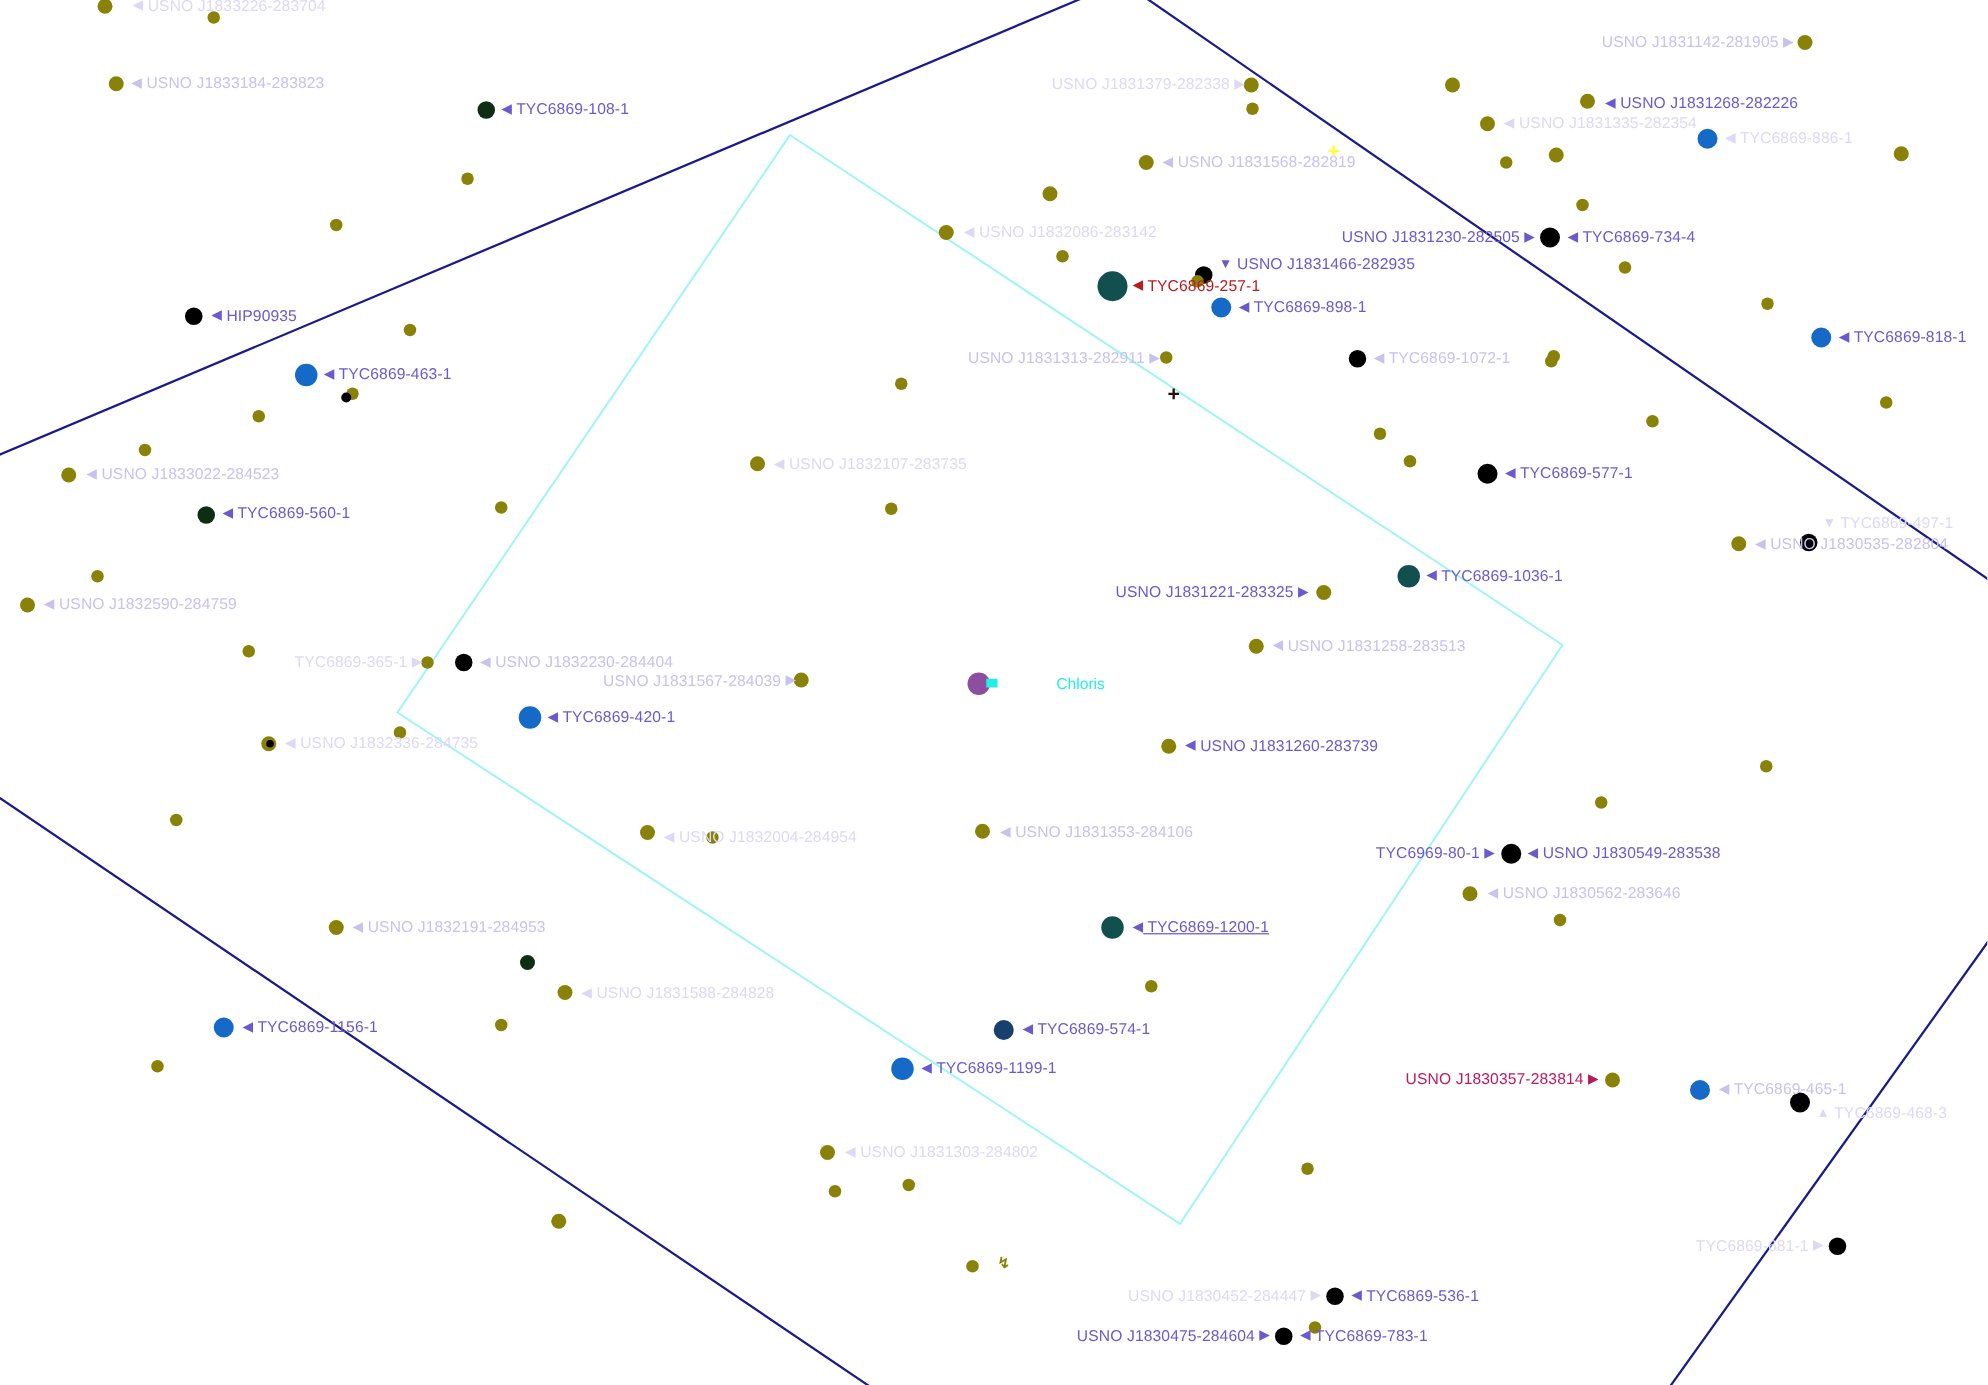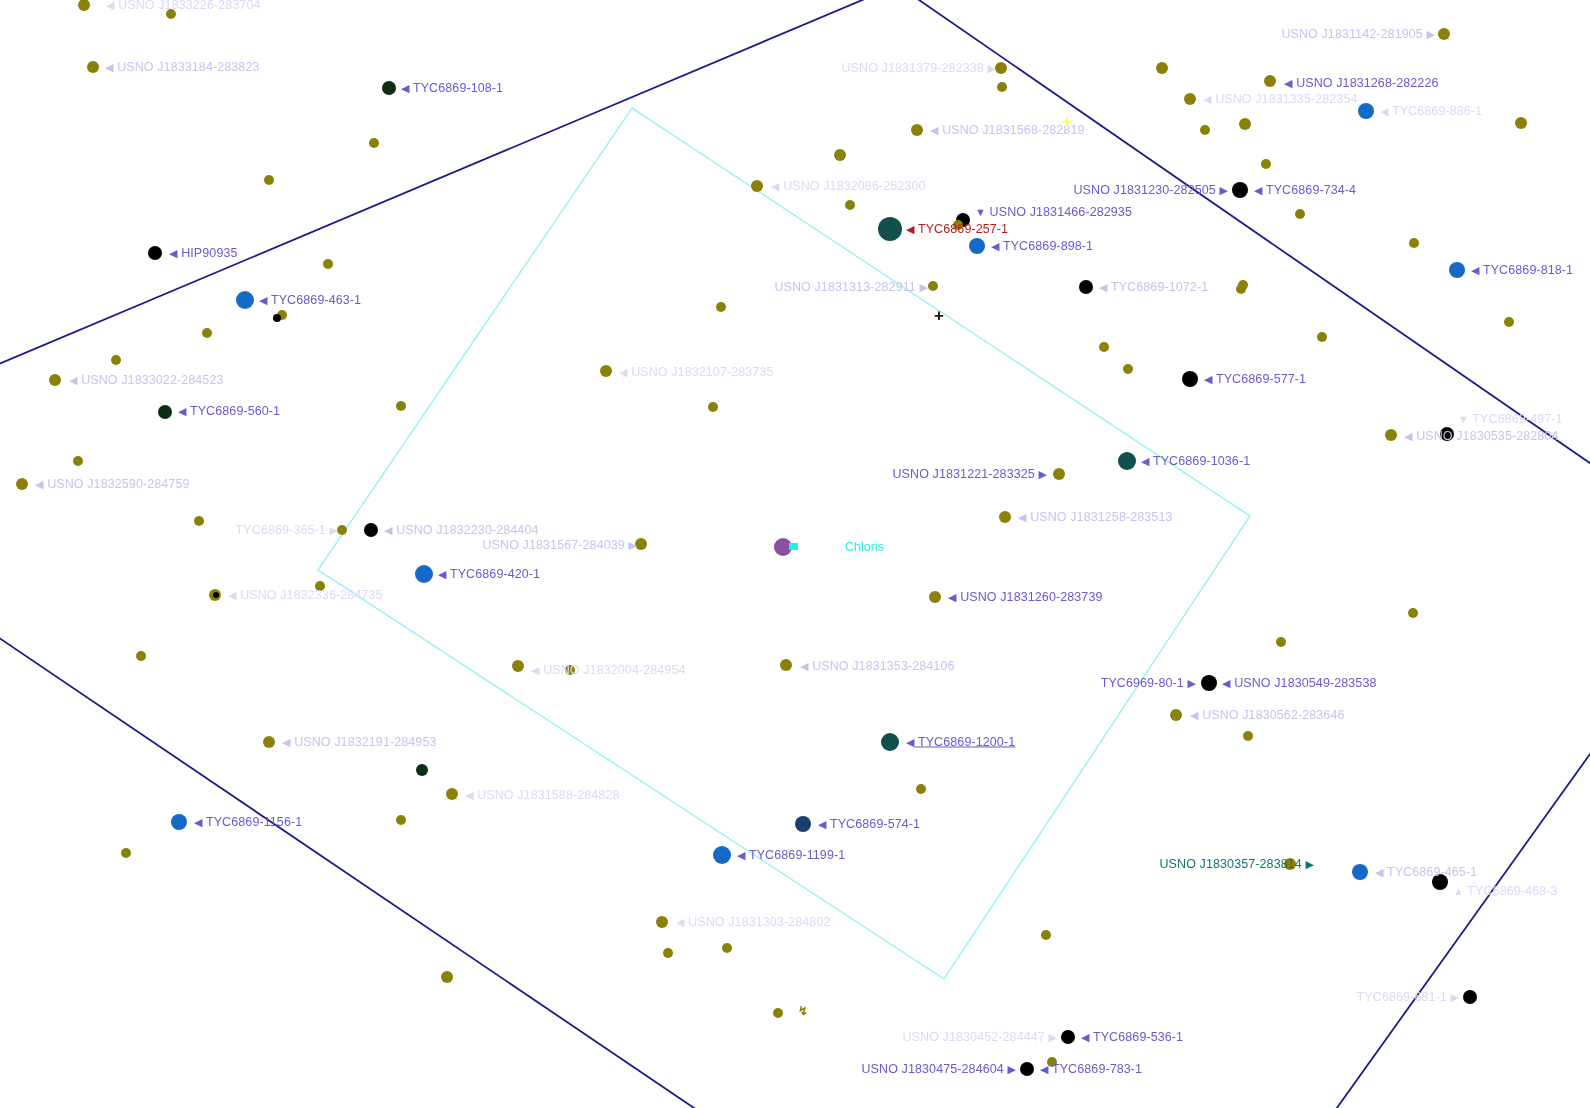--- a/index.html
+++ b/index.html
@@ -173,21 +173,21 @@
       <div class="lbl right" style="left: 384px; top: 530px; color: rgb(200, 194, 238);"><span class="arrow">◀</span> <span>USNO J1832230-284404</span></div>
       <div class="lbl left" style="left: 637px; top: 545px; color: rgb(200, 194, 238);"><span>USNO J1831567-284039</span> <span class="arrow">▶</span></div>
       <div class="lbl right" style="left: 438px; top: 574px; color: rgb(106, 90, 205);"><span class="arrow">◀</span> <span>TYC6869-420-1</span></div>
       <div class="lbl right" style="left: 228px; top: 595px; color: rgb(221, 217, 244);"><span class="arrow">◀</span> <span>USNO J1832336-284735</span></div>
       <div class="lbl right" style="left: 531px; top: 670px; color: rgb(221, 217, 244);"><span class="arrow">◀</span> <span>USNO J1832004-284954</span></div>
       <div class="lbl right" style="left: 282px; top: 742px; color: rgb(200, 194, 238);"><span class="arrow">◀</span> <span>USNO J1832191-284953</span></div>
       <div class="lbl right" style="left: 465px; top: 795px; color: rgb(221, 217, 244);"><span class="arrow">◀</span> <span>USNO J1831588-284828</span></div>
       <div class="lbl right" style="left: 194px; top: 822px; color: rgb(106, 90, 205);"><span class="arrow">◀</span> <span>TYC6869-1156-1</span></div>
       <div class="lbl right" style="left: 676px; top: 922px; color: rgb(221, 217, 244);"><span class="arrow">◀</span> <span>USNO J1831303-284802</span></div>
       <div class="lbl right" style="left: 619px; top: 372px; color: rgb(221, 217, 244);"><span class="arrow">◀</span> <span>USNO J1832107-283735</span></div>
-      <div class="lbl right" style="left: 771px; top: 186px; color: rgb(221, 217, 244);"><span class="arrow">◀</span> <span>USNO J1832086-252300</span></div>
+      <div class="lbl right" style="left: 771px; top: 186px; color: rgb(221, 217, 244);"><span class="arrow">◀</span> <span>USNO J1832086-283142</span></div>
       <div class="lbl right" style="left: 930px; top: 130px; color: rgb(200, 194, 238);"><span class="arrow">◀</span> <span>USNO J1831568-282819</span></div>
       <div class="lbl left" style="left: 996px; top: 68px; color: rgb(221, 217, 244);"><span>USNO J1831379-282338</span> <span class="arrow">▶</span></div>
       <div class="lbl right" style="left: 975px; top: 212px; color: rgb(106, 90, 205);"><span class="arrow">▼</span> <span>USNO J1831466-282935</span></div>
       <div class="lbl right" style="left: 906px; top: 229px; color: #b91c1c; text-align: right;"><span class="arrow">◀</span> <span>TYC6869-257-1</span></div>
       <div class="lbl right" style="left: 991px; top: 246px; color: rgb(106, 90, 205);"><span class="arrow">◀</span> <span>TYC6869-898-1</span></div>
       <div class="lbl left" style="left: 928px; top: 287px; color: rgb(200, 194, 238);"><span>USNO J1831313-282911</span> <span class="arrow">▶</span></div>
       <div class="lbl right" style="left: 1099px; top: 287px; color: rgb(200, 194, 238);"><span class="arrow">◀</span> <span>TYC6869-1072-1</span></div>
       <div class="lbl left" style="left: 1228px; top: 190px; color: rgb(106, 90, 205);"><span>USNO J1831230-282505</span> <span class="arrow">▶</span></div>
       <div class="lbl right" style="left: 1254px; top: 190px; color: rgb(106, 90, 205);"><span class="arrow">◀</span> <span>TYC6869-734-4</span></div>
       <div class="lbl left" style="left: 1435px; top: 34px; color: rgb(200, 194, 238);"><span>USNO J1831142-281905</span> <span class="arrow">▶</span></div>
@@ -202,21 +202,21 @@
       <div class="lbl left" style="left: 1047px; top: 474px; color: rgb(106, 90, 205);"><span>USNO J1831221-283325</span> <span class="arrow">▶</span></div>
       <div class="lbl right" style="left: 1018px; top: 517px; color: rgb(200, 194, 238);"><span class="arrow">◀</span> <span>USNO J1831258-283513</span></div>
       <div class="lbl right" style="left: 948px; top: 597px; color: rgb(106, 90, 205);"><span class="arrow">◀</span> <span>USNO J1831260-283739</span></div>
       <div class="lbl right" style="left: 800px; top: 666px; color: rgb(200, 194, 238);"><span class="arrow">◀</span> <span>USNO J1831353-284106</span></div>
       <div class="lbl left" style="left: 1196px; top: 683px; color: rgb(106, 90, 205);"><span>TYC6969-80-1</span> <span class="arrow">▶</span></div>
       <div class="lbl right" style="left: 1222px; top: 683px; color: rgb(106, 90, 205);"><span class="arrow">◀</span> <span>USNO J1830549-283538</span></div>
       <div class="lbl right" style="left: 1190px; top: 715px; color: rgb(200, 194, 238);"><span class="arrow">◀</span> <span>USNO J1830562-283646</span></div>
       <div class="lbl right" style="left: 906px; top: 742px; color: rgb(106, 90, 205); text-decoration: underline;"><span class="arrow">◀</span> <span>TYC6869-1200-1</span></div>
       <div class="lbl right" style="left: 818px; top: 824px; color: rgb(106, 90, 205);"><span class="arrow">◀</span> <span>TYC6869-574-1</span></div>
       <div class="lbl right" style="left: 737px; top: 855px; color: rgb(106, 90, 205);"><span class="arrow">◀</span> <span>TYC6869-1199-1</span></div>
-      <div class="lbl left" style="left: 1314px; top: 864px; color: #0f766e;"><span>USNO J1830357-283814</span> <span class="arrow">▶</span></div>
+      <div class="lbl left" style="left: 1279px; top: 864px; color: #be185d;"><span>USNO J1830357-283814</span> <span class="arrow">▶</span></div>
       <div class="lbl right" style="left: 1375px; top: 872px; color: rgb(200, 194, 238);"><span class="arrow">◀</span> <span>TYC6869-465-1</span></div>
       <div class="lbl right" style="left: 1453px; top: 891px; color: rgb(221, 217, 244);"><span class="arrow">▲</span> <span>TYC6869-468-3</span></div>
       <div class="lbl left" style="left: 1459px; top: 997px; color: rgb(221, 217, 244);"><span>TYC6869-681-1</span> <span class="arrow">▶</span></div>
       <div class="lbl left" style="left: 1057px; top: 1037px; color: rgb(221, 217, 244);"><span>USNO J1830452-284447</span> <span class="arrow">▶</span></div>
       <div class="lbl right" style="left: 1081px; top: 1037px; color: rgb(106, 90, 205);"><span class="arrow">◀</span> <span>TYC6869-536-1</span></div>
       <div class="lbl left" style="left: 1016px; top: 1069px; color: rgb(106, 90, 205);"><span>USNO J1830475-284604</span> <span class="arrow">▶</span></div>
       <div class="lbl right" style="left: 1040px; top: 1069px; color: rgb(106, 90, 205);"><span class="arrow">◀</span> <span>TYC6869-783-1</span></div>
     </div>
 
   <div class="planet-marker" id="chloris-dot" style="left: 783px; top: 547px; width: 18px; height: 18px; background: rgb(140, 79, 160);"></div>

